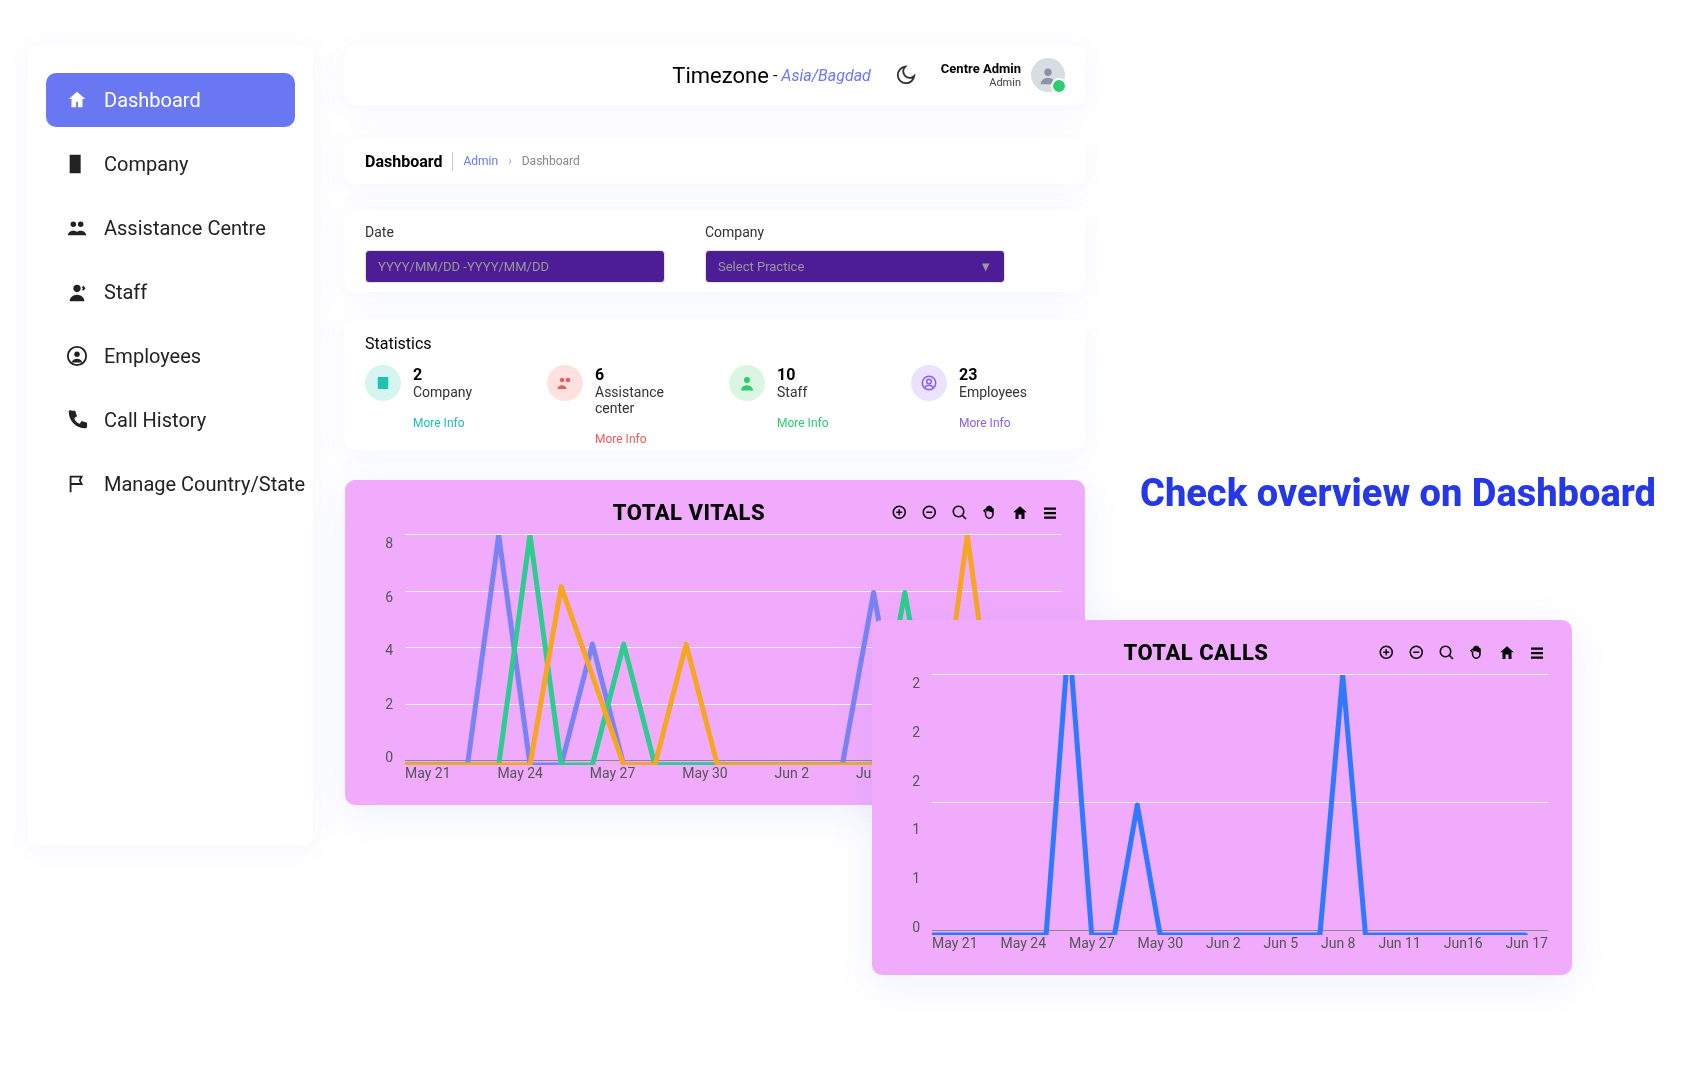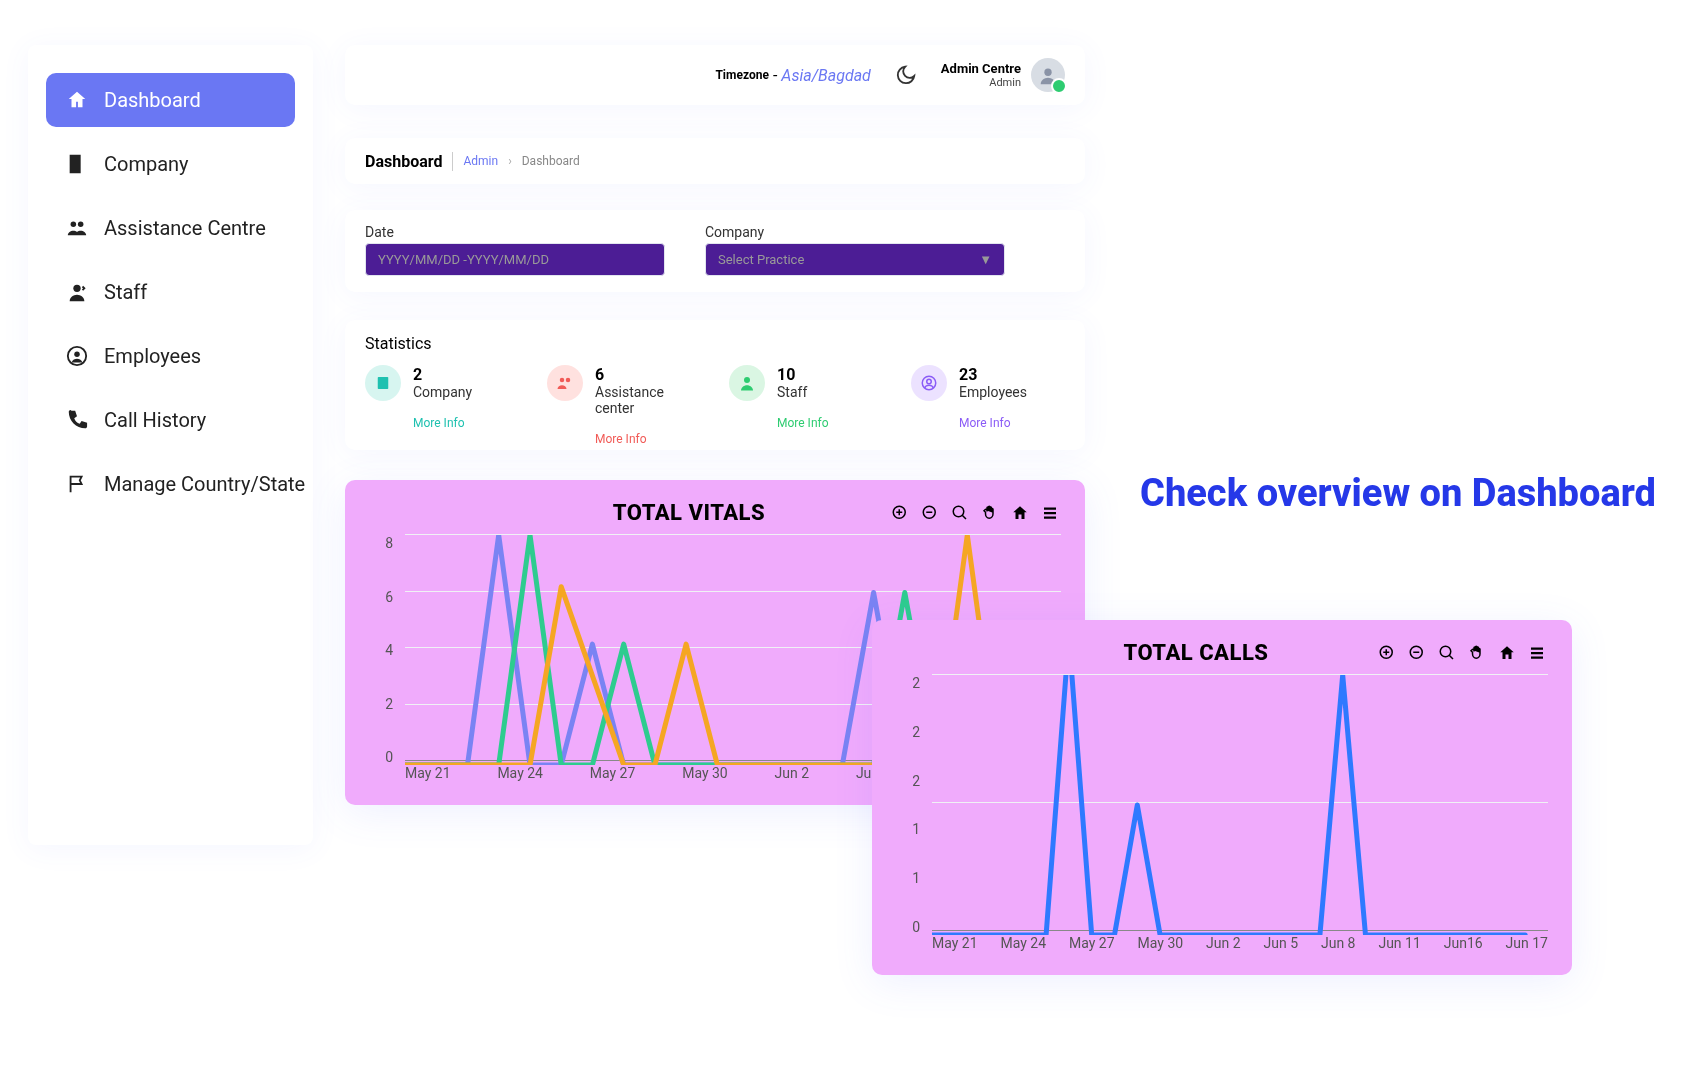--- a/index.html
+++ b/index.html
@@ -19,21 +19,21 @@
   .sidebar-item.active { background: #6a77f3; color: #fff; }
   .sidebar-item .icon { width: 26px; height: 26px; display: inline-flex; align-items: center; justify-content: center; flex-shrink: 0; }
   .sidebar-item span.label { white-space: nowrap; }
 
   
   .topbar {
     position: absolute; left: 345px; top: 45px; width: 740px; height: 60px;
     background: #fff; border-radius: 10px; box-shadow: 0 4px 30px rgba(90,110,255,0.06);
     display: flex; align-items: center; justify-content: flex-end; padding: 0 20px; gap: 24px;
   }
-  .tz-label { font-weight: 700; font-size: 12px; }
+  .tz-label { font-weight: 400; font-size: 22px; }
   .tz-value { color: #6a77f3; font-size: 16px; font-style: italic; }
   .moon { width: 22px; height: 22px; }
   .user-block { display: flex; align-items: center; gap: 10px; }
   .user-text { text-align: right; }
   .user-name { font-weight: 700; font-size: 13px; }
   .user-role { font-size: 11px; color: #444; }
   .avatar { width: 34px; height: 34px; border-radius: 50%; background: #d8dde4; position: relative; display: flex; align-items: center; justify-content: center; }
   .avatar::after { content:""; position:absolute; right:-2px; bottom:-2px; width:12px; height:12px; background:#2ecc71; border-radius:50%; border:2px solid #fff; }
 
   
@@ -46,21 +46,21 @@
   .crumb-link { color: #6a77f3; font-size: 12px; }
   .crumb-current { color: #888; font-size: 12px; }
   .crumb-sep { color: #aaa; font-size: 12px; }
 
   
   .filter-card {
     position: absolute; left: 345px; top: 210px; width: 740px; height: 82px;
     background: #fff; border-radius: 10px; box-shadow: 0 4px 30px rgba(90,110,255,0.06);
     display: flex; padding: 14px 20px; gap: 40px;
   }
-  .field { display:flex; flex-direction:column; gap:3px; }
+  .field { display:flex; flex-direction:column; gap:10px; }
   .field-label { font-size: 14px; color: #333; }
   .field-input { border:1px solid #e2e5ef; border-radius:4px; padding:8px 12px; font-size:13px; color:#999; width:300px; background:#4c1d95; display:flex; align-items:center; justify-content:space-between; }
 
   
   .stats-card {
     position: absolute; left: 345px; top: 320px; width: 740px; height: 130px;
     background: #fff; border-radius: 10px; box-shadow: 0 4px 30px rgba(90,110,255,0.06);
     padding: 14px 20px;
   }
   .stats-title { font-size: 16px; margin-bottom: 12px; }
@@ -183,21 +183,21 @@
     <span> - </span>
     <span class="tz-value">Asia/Bagdad</span>
   </div>
   <span class="moon">
     <svg viewBox="0 0 24 24" width="22" height="22" fill="none" stroke="#333" stroke-width="2">
         <path d="M21 13A9 9 0 1111 3a7 7 0 0010 10z"></path>
       </svg>
   </span>
   <div class="user-block">
     <div class="user-text">
-      <div class="user-name">Admin Centre</div>
+      <div class="user-name">Centre Admin</div>
       <div class="user-role">Admin</div>
     </div>
     <div class="avatar">
       <svg viewBox="0 0 24 24" width="22" height="22" fill="#8a93a6">
           <circle cx="12" cy="9" r="4"></circle>
           <path d="M4 22c0-4 4-7 8-7s8 3 8 7z"></path>
         </svg>
     </div>
   </div>
 </div>

